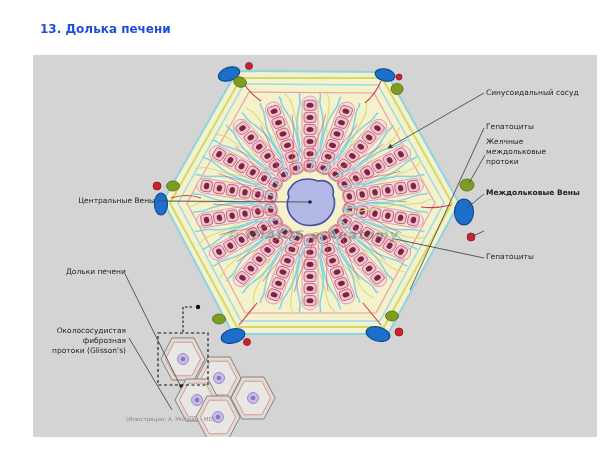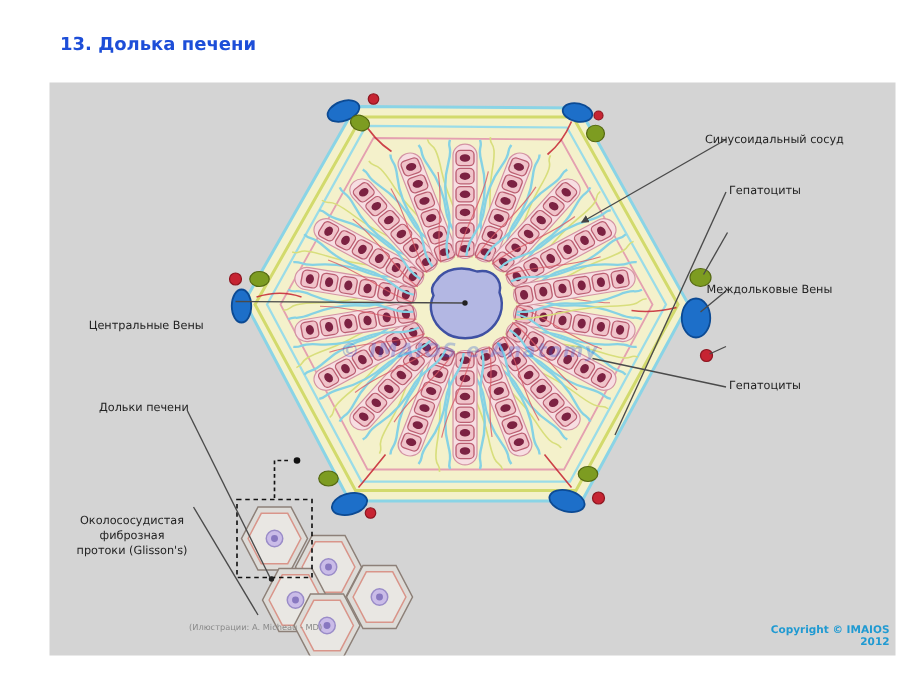--- a/index.html
+++ b/index.html
@@ -4,23 +4,23 @@
 <style>
   html,body{margin:0;padding:0;background:#fff;}
   #page{position:relative;width:600px;height:450px;background:#ffffff;overflow:hidden;
         font-family:"DejaVu Sans",sans-serif;}
   #title{position:absolute;left:0;top:22px;width:100%;text-align:left;
          font-size:12px;font-weight:bold;color:#1d4ed8;padding-left:40px;}
   #slide{position:absolute;left:33px;top:55px;width:564px;height:382px;
          background:var(--slide-background,#d4d4d4);}
   #slide svg{position:absolute;left:0;top:0;}
   .lbl{position:absolute;font-size:7.5px;line-height:1.3;color:#222;}
-  .lbl.r{text-align:center;margin-top:16px;}
+  .lbl.r{text-align:right;}
   #watermark{position:absolute;left:180px;top:172px;width:200px;text-align:center;
-             font-size:13px;font-weight:bold;font-style:italic;color:#1d4ed8;opacity:.28;
+             font-size:13px;font-weight:bold;font-style:italic;color:#14532d;opacity:.28;
              letter-spacing:1px;}
   #credit{position:absolute;left:93px;top:361px;font-size:5.5px;color:#8a8a8a;}
   #copyright{position:absolute;left:462px;top:361px;width:98px;text-align:right;
              font-size:7px;font-weight:bold;color:var(--copyright-blue,#1f9ad2);}
   
   .portal-vein{fill:var(--portal-vein-blue);stroke:#0c4a93;stroke-width:1.2;}
   .artery{fill:var(--hepatic-artery-red);stroke:#8e1620;stroke-width:0.8;}
   .bile-duct{fill:var(--bile-duct-green);stroke:#556912;stroke-width:0.8;}
   .leader{stroke:#4a4a4a;stroke-width:0.9;fill:none;}
   .dashln{stroke:#111;stroke-width:1.1;fill:none;}
@@ -163,24 +163,24 @@
         <line class="leader" x1="124" y1="146" x2="276" y2="147"></line>
         <circle cx="277" cy="147" r="1.8" fill="#222"></circle>
         <line class="leader" x1="92" y1="219" x2="147" y2="330"></line>
         <circle cx="148" cy="331" r="1.8" fill="#222"></circle>
         <line class="leader" x1="96" y1="283" x2="139" y2="355"></line>
       </g>
     </svg>
 
     <div id="watermark">© IMAIOS  e-Anatomy</div>
 
-    <div class="lbl" style="left:437px;top:33px;text-align:right;">Синусоидальный сосуд</div>
+    <div class="lbl" style="left:453px;top:33px;text-align:right;">Синусоидальный сосуд</div>
     <div class="lbl" style="left:453px;top:67px;">Гепатоциты</div>
-    <div class="lbl" style="left:438px;top:133px;">Междольковые Вены</div>
+    <div class="lbl" style="left:453px;top:82px;width:88px;">Желчные междольковые протоки</div>
+    <div class="lbl" style="left:453px;top:133px;font-weight:bold;">Междольковые Вены</div>
     <div class="lbl" style="left:453px;top:197px;">Гепатоциты</div>
     <div class="lbl r" style="left:7px;top:141px;width:115px;">Центральные Вены</div>
     <div class="lbl" style="left:33px;top:212px;">Дольки печени</div>
     <div class="lbl r" style="left:17px;top:271px;width:76px;">Околососудистая фиброзная протоки (Glisson's)</div>
 
     <div id="credit">(Илюстрации: A. Micheau - MD)</div>
-    <div id="copyright">Copyright © IMAIOS 2012</div>
   </div>
 </div>
 
 </body></html>

